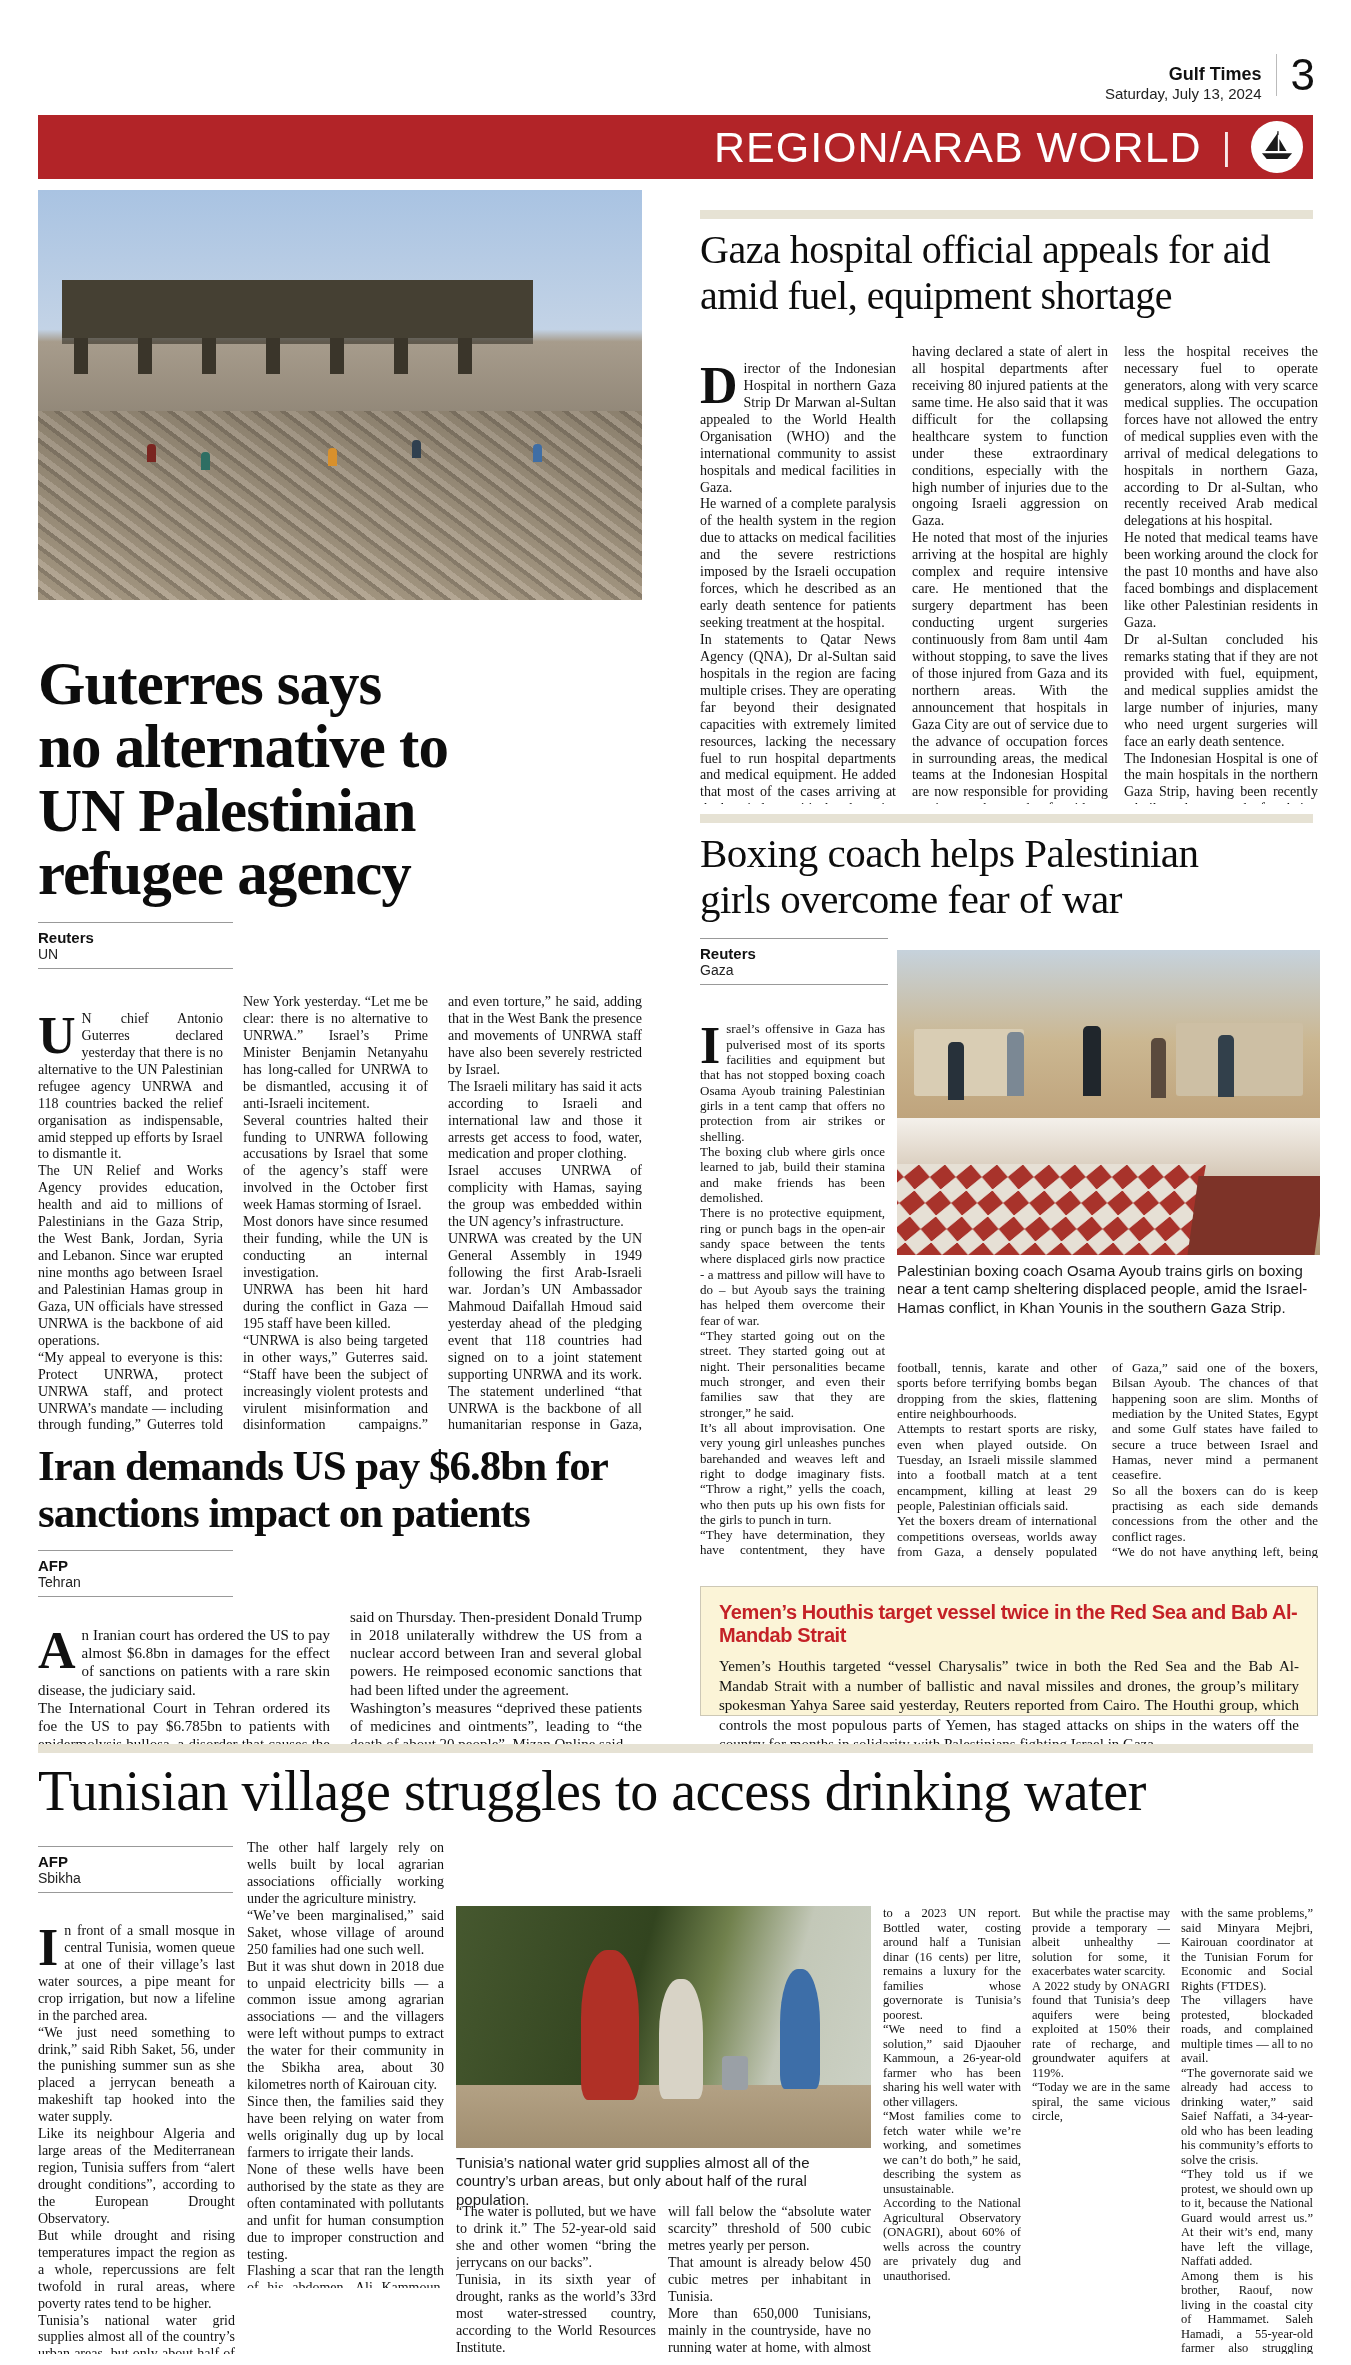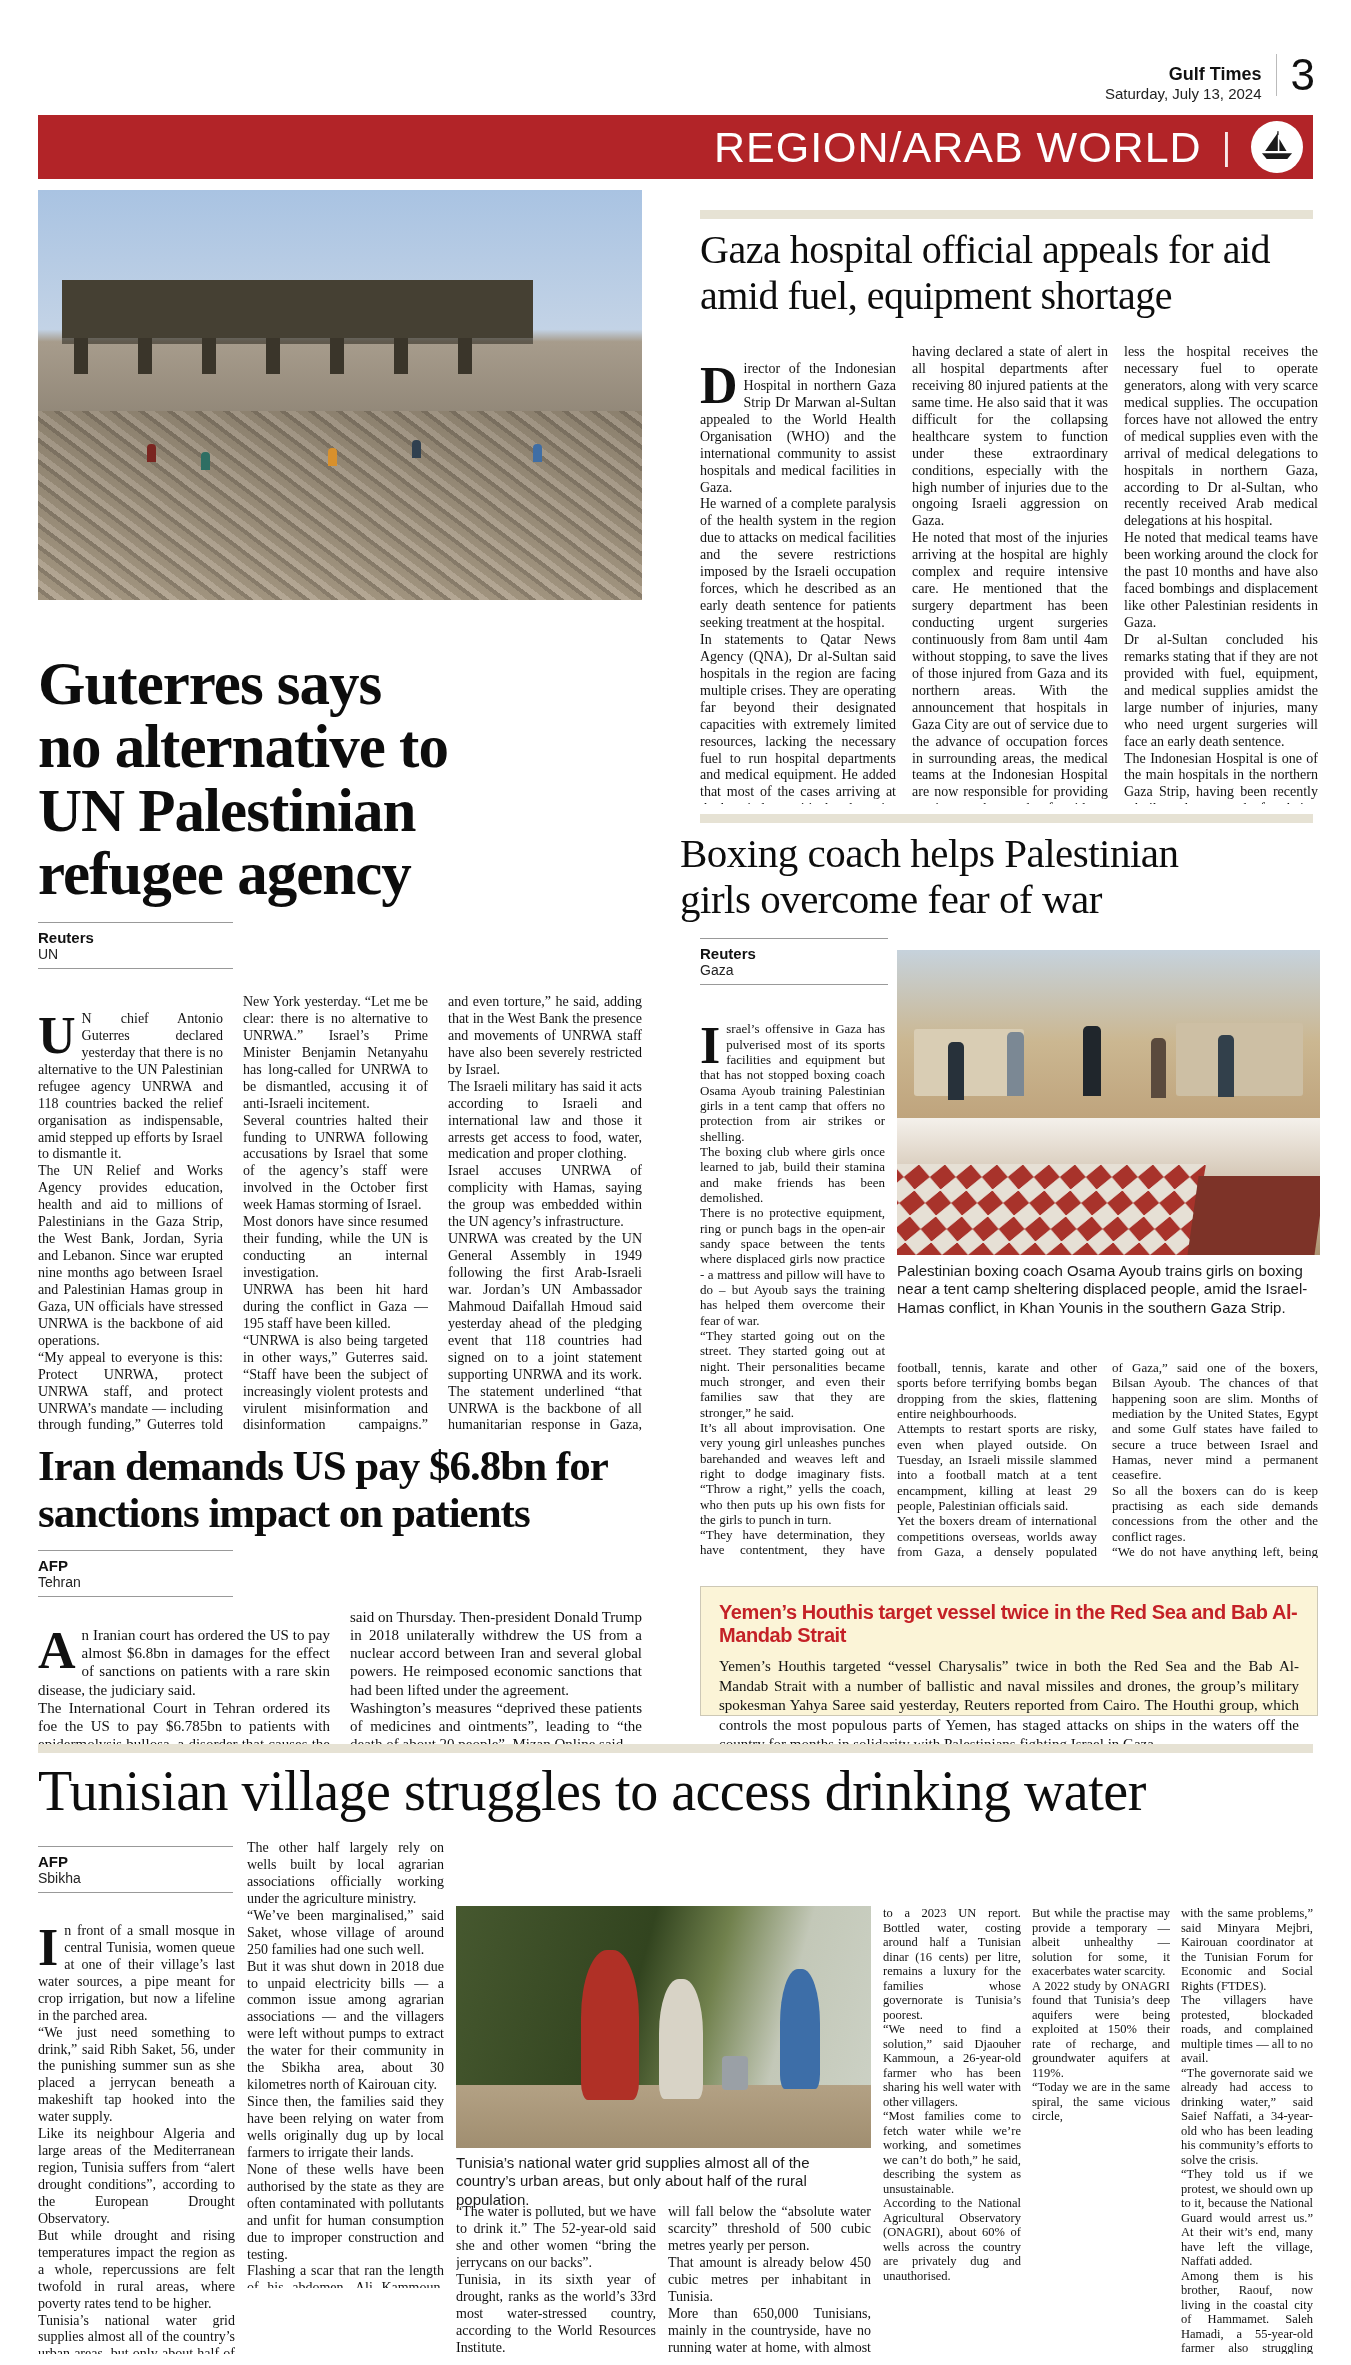--- a/index.html
+++ b/index.html
@@ -158,21 +158,21 @@
   </div>
   <div class="abs col" style="left:912px;top:344px;width:196px;height:460px;">having declared a state of alert in all hospital departments after receiving 80 injured patients at the same time. He also said that it was difficult for the collapsing healthcare system to function under these extraordinary conditions, especially with the high number of injuries due to the ongoing Israeli aggression on Gaza.
 He noted that most of the injuries arriving at the hospital are highly complex and require intensive care. He mentioned that the surgery department has been conducting urgent surgeries continuously from 8am until 4am without stopping, to save the lives of those injured from Gaza and its northern areas. With the announcement that hospitals in Gaza City are out of service due to the advance of occupation forces in surrounding areas, the medical teams at the Indonesian Hospital are now responsible for providing services to thousands of residents in Gaza and its northern areas.
 Dr al-Sultan stressed that the current situation threatens the collapse of the health system un-</div>
   <div class="abs col" style="left:1124px;top:344px;width:194px;height:460px;">less the hospital receives the necessary fuel to operate generators, along with very scarce medical supplies. The occupation forces have not allowed the entry of medical supplies even with the arrival of medical delegations to hospitals in northern Gaza, according to Dr al-Sultan, who recently received Arab medical delegations at his hospital.
 He noted that medical teams have been working around the clock for the past 10 months and have also faced bombings and displacement like other Palestinian residents in Gaza.
 Dr al-Sultan concluded his remarks stating that if they are not provided with fuel, equipment, and medical supplies amidst the large number of injuries, many who need urgent surgeries will face an early death sentence.
 The Indonesian Hospital is one of the main hospitals in the northern Gaza Strip, having been recently rebuilt and reopened after being destroyed by occupation forces during their ground invasion at the end of last year. (QNA)</div>
 
   <div class="abs bar" style="left:700px;top:814px;width:613px;"></div>
-  <div class="abs headline light" style="left:680px;top:831px;width:618px;font-size:41px;line-height:1.12;">Boxing coach helps Palestinian
+  <div class="abs headline light" style="left:700px;top:831px;width:618px;font-size:41px;line-height:1.12;">Boxing coach helps Palestinian
 girls overcome fear of war</div>
   <div class="abs byline" style="left:700px;top:938px;width:188px;">
     <div class="byline-agency">Reuters</div>
     <div class="byline-location">Gaza</div>
   </div>
 
   <div class="abs photo" id="boxing-photo" style="left:897px;top:950px;width:423px;height:305px;">
     <div class="bx-tent" style="left:4%;top:26%;width:26%;height:22%;background:#d9cdb4;"></div>
     <div class="bx-tent" style="left:66%;top:24%;width:30%;height:24%;background:#cdbfa4;"></div>
     <div class="bx-mat"></div>

